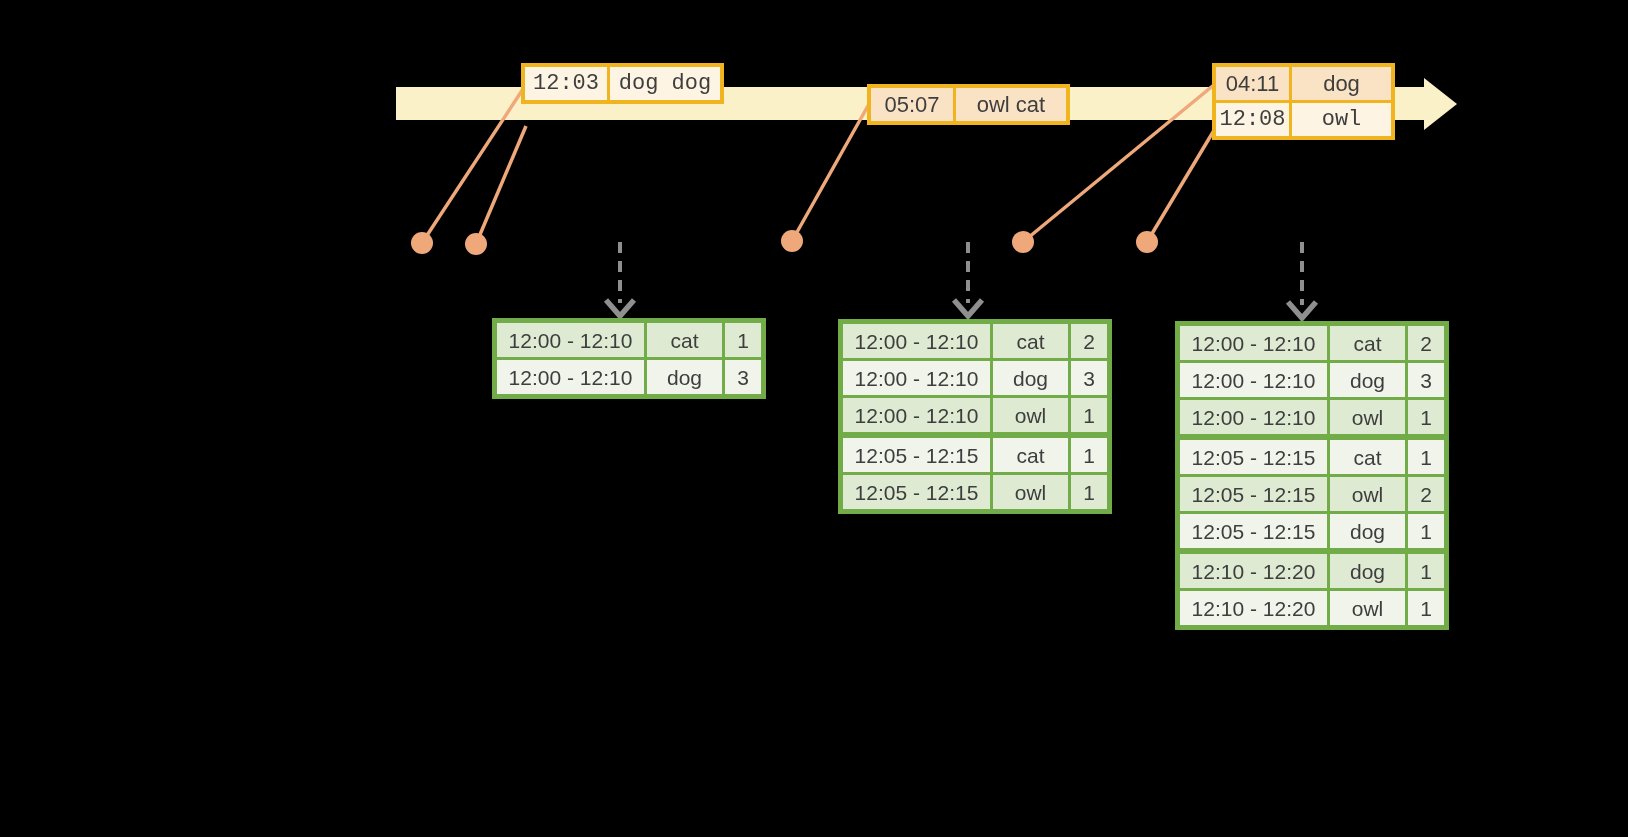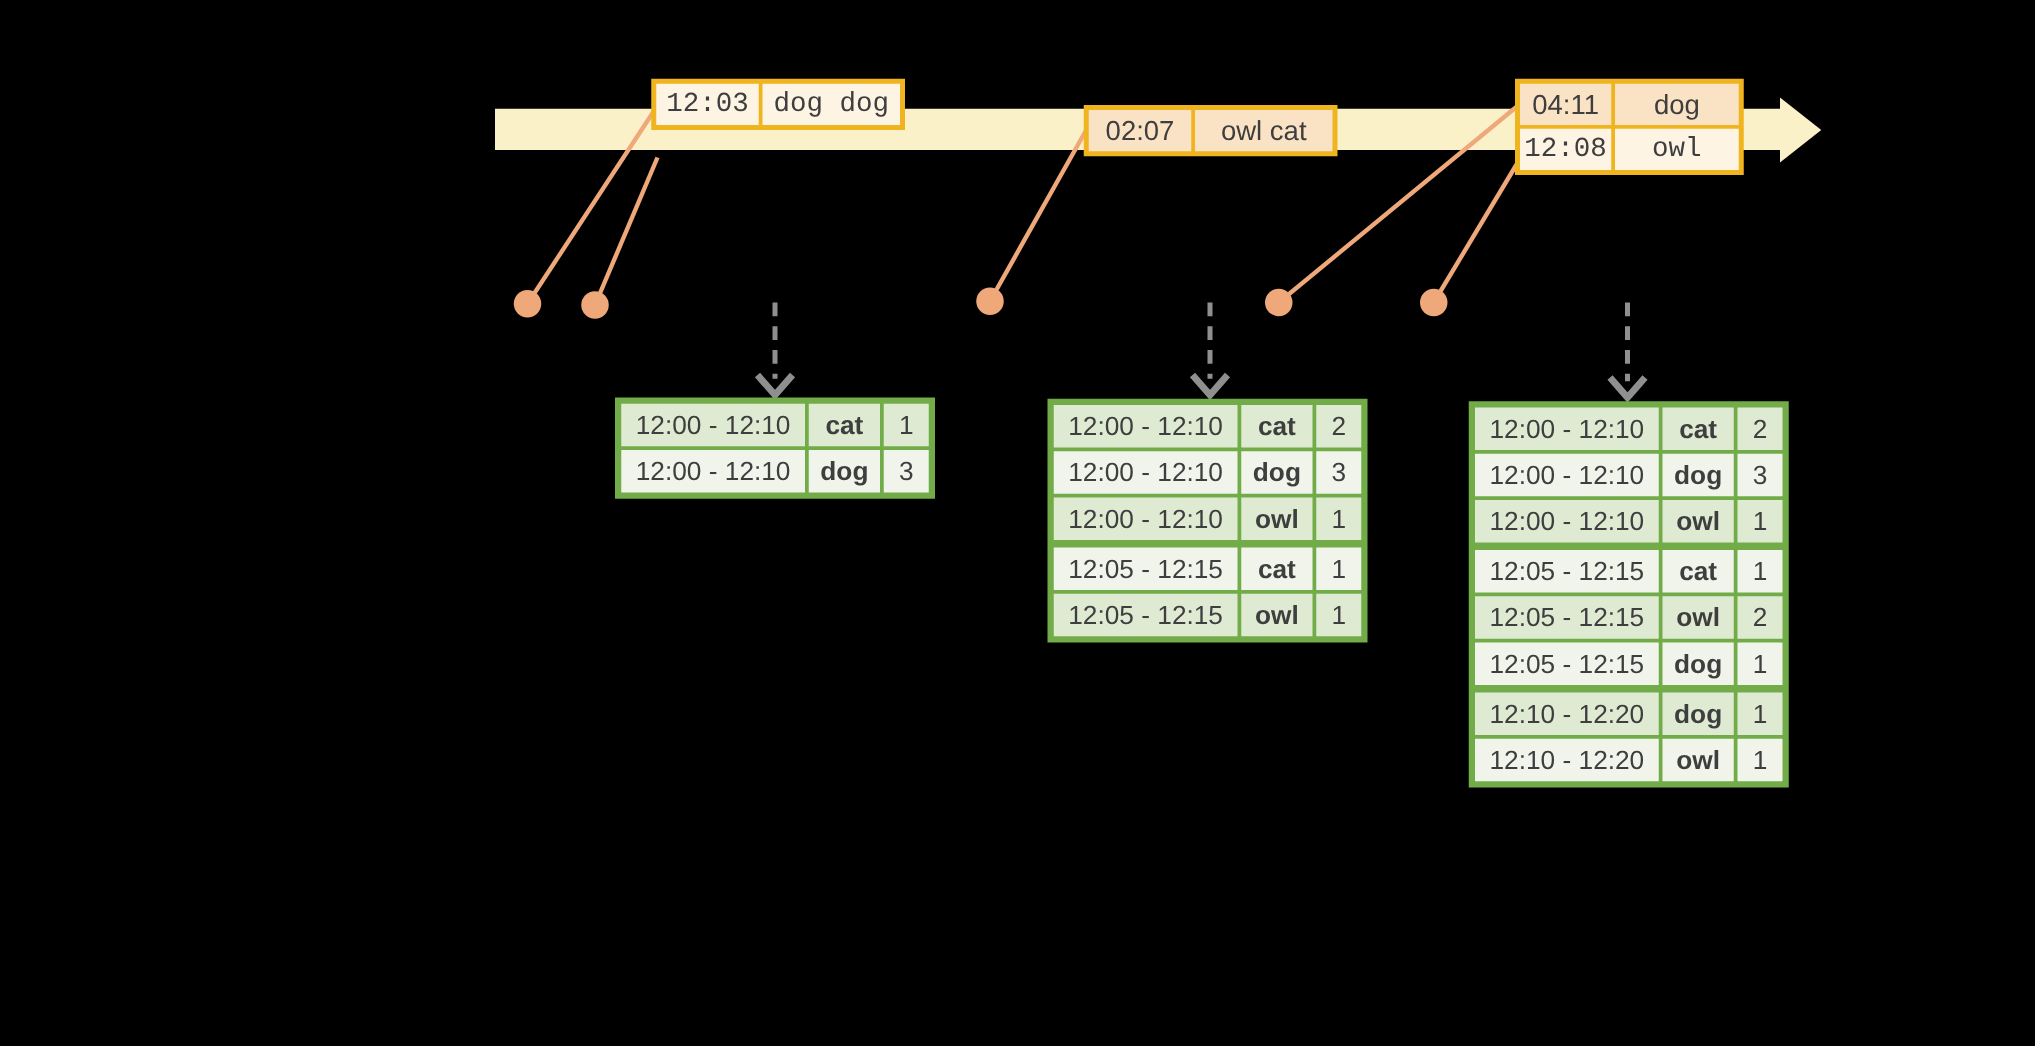--- a/index.html
+++ b/index.html
@@ -47,21 +47,21 @@
   }
   .rtable .trow{display:flex;gap:3px;height:34px;}
   .rtable .trow.group-break{margin-top:3px;}
   .rtable .tcell{
     display:flex;align-items:center;justify-content:center;
     font-size:21px;line-height:1;white-space:nowrap;
   }
   .rtable .trow.dark  .tcell{background:var(--res-dark);}
   .rtable .trow.light .tcell{background:var(--res-light);}
   .rtable .col-window{width:147px;}
-  .rtable .col-word{width:57px;font-weight:bold;}
+  .rtable .col-word{width:75px;}
   .rtable .col-count{width:36px;}
 </style>
 </head>
 <body>
 
 <div class="canvas">
 
   <svg class="layer" viewBox="0 0 1628 837" xmlns="http://www.w3.org/2000/svg">
 
     <g>
@@ -97,21 +97,21 @@
 
   <div class="etable" style="left:521px;top:63px">
       <div class="trow light">
         <div class="tcell col-time">12:03</div>
         <div class="tcell col-words">dog dog</div>
       </div>
     </div>
 
   <div class="etable" style="left:867px;top:84px">
       <div class="trow dark">
-        <div class="tcell col-time">02:07</div>
+        <div class="tcell col-time">05:07</div>
         <div class="tcell col-words">owl cat</div>
       </div>
     </div>
 
   <div class="etable narrow" style="left:1212px;top:63px">
       <div class="trow dark">
         <div class="tcell col-time">04:11</div>
         <div class="tcell col-words">dog</div>
       </div>
       <div class="trow light">

